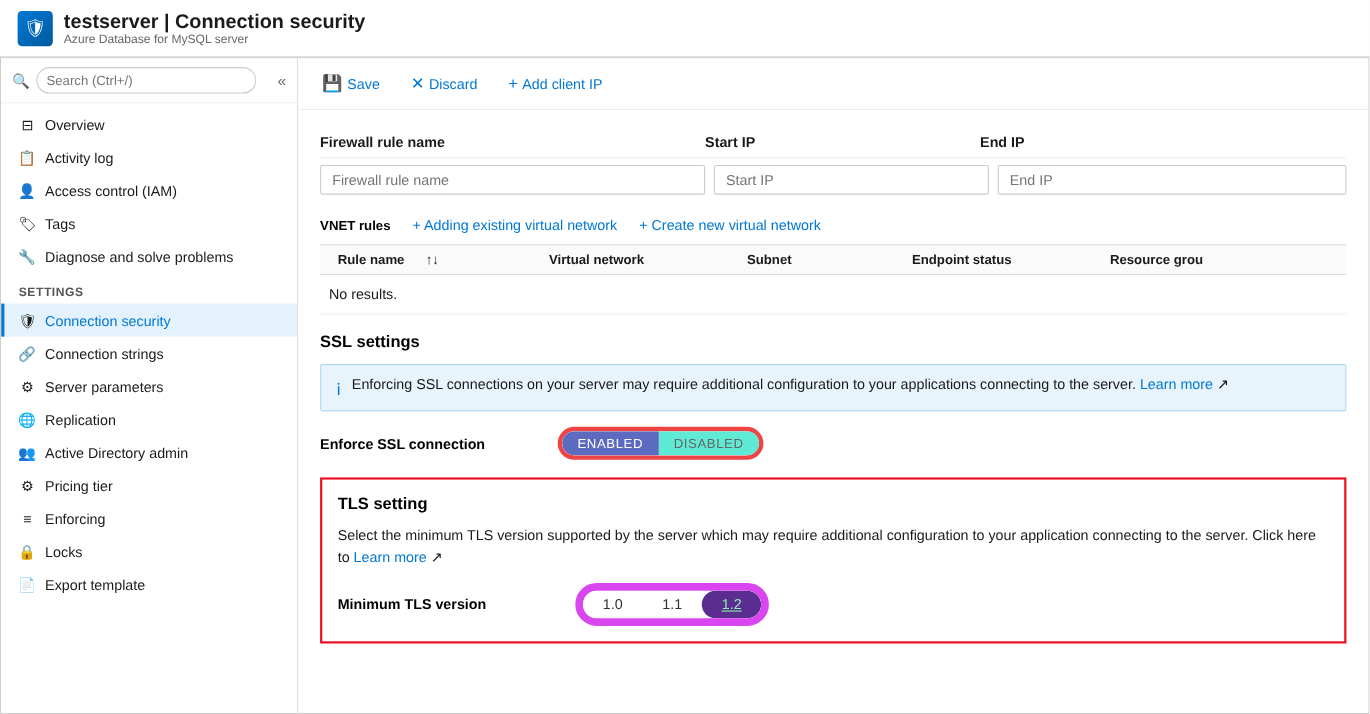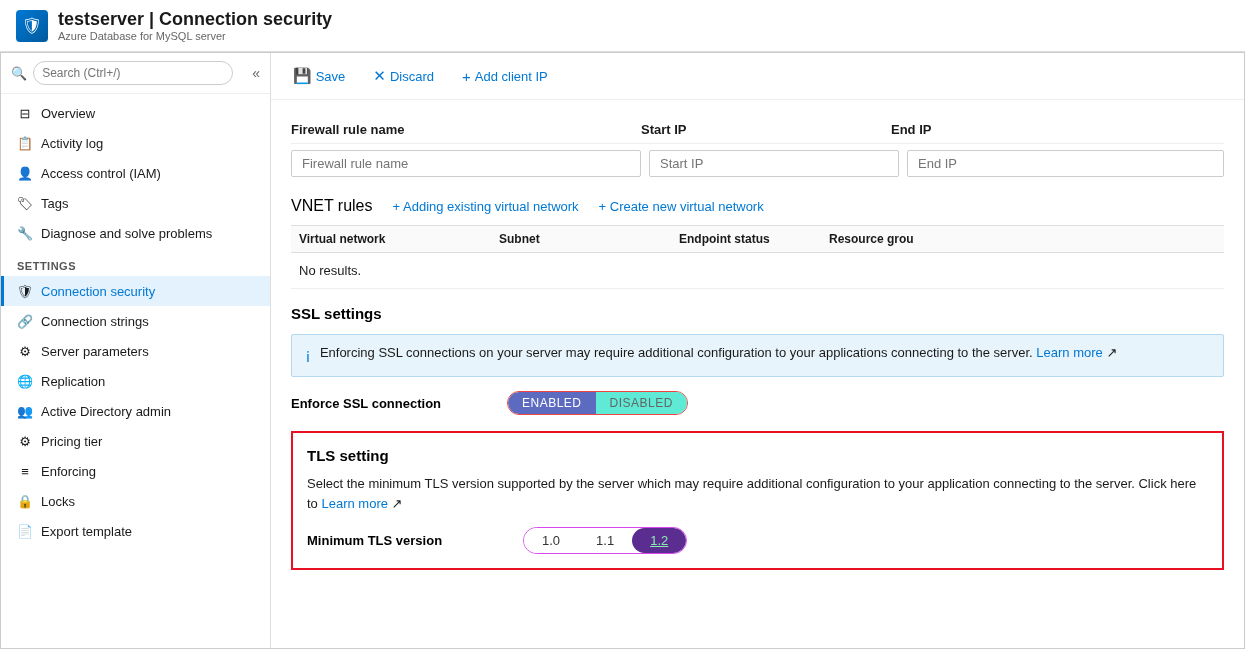--- a/index.html
+++ b/index.html
@@ -157,21 +157,21 @@
     }
 
     
     .vnet-section { margin-bottom: 16px; }
     .vnet-header {
       display: flex;
       align-items: center;
       gap: 20px;
       margin-bottom: 10px;
     }
-    .vnet-title { font-weight: 400; font-size: 16px; }
+    .vnet-title { font-weight: 700; font-size: 12px; }
     .vnet-link { color: #0078d4; text-decoration: none; font-size: 13px; }
     .vnet-table-header {
       display: grid;
       grid-template-columns: 200px 180px 150px 180px 160px 1fr;
       padding: 6px 0;
       border-top: 1px solid #ddd;
       border-bottom: 1px solid #ddd;
       background: #fafafa;
     }
     .vnet-table-header span { font-weight: 600; font-size: 12px; color: #1a1a1a; padding: 0 8px; }
@@ -199,21 +199,21 @@
     
     .setting-row {
       display: flex;
       align-items: center;
       gap: 16px;
       margin-bottom: 16px;
     }
     .setting-label { font-weight: 600; font-size: 13px; min-width: 200px; }
     .toggle-group {
       display: flex;
-      border: 1px solid #ef4444;
+      border: 4px solid #ef4444;
       border-radius: 20px;
       overflow: hidden;
     }
     .toggle-option {
       padding: 4px 14px;
       font-size: 12px;
       cursor: pointer;
       font-weight: 500;
       letter-spacing: 0.5px;
     }
@@ -233,21 +233,21 @@
     .tls-title { font-weight: 600; font-size: 15px; margin-bottom: 10px; }
     .tls-info { font-size: 13px; color: #1a1a1a; margin-bottom: 14px; line-height: 1.5; }
     .tls-link { color: #0078d4; text-decoration: none; }
     .tls-version-row {
       display: flex;
       align-items: center;
       gap: 16px;
     }
     .tls-version-toggle {
       display: flex;
-      border: 1px solid #d946ef;
+      border: 7px solid #d946ef;
       border-radius: 20px;
       overflow: hidden;
       align-items: center;
     }
     .tls-version-option {
       padding: 5px 18px;
       font-size: 13px;
       cursor: pointer;
       color: #333;
     }
@@ -378,20 +378,24 @@
       </div>
 
       <div class="vnet-section">
         <div class="vnet-header">
           <span class="vnet-title">VNET rules</span>
           <a class="vnet-link" href="#">+ Adding existing virtual network</a>
           <a class="vnet-link" href="#">+ Create new virtual network</a>
         </div>
 
         <div class="vnet-table-header">
+          <span>
+            <span>Rule name</span>
+            <span class="sort-icon"> ↑↓</span>
+          </span>
           <span>Virtual network</span>
           <span>Subnet</span>
           <span>Endpoint status</span>
           <span>Resource grou</span>
         </div>
         <div class="vnet-no-results">No results.</div>
       </div>
 
       <div class="ssl-section">
         <div class="section-title">SSL settings</div>

